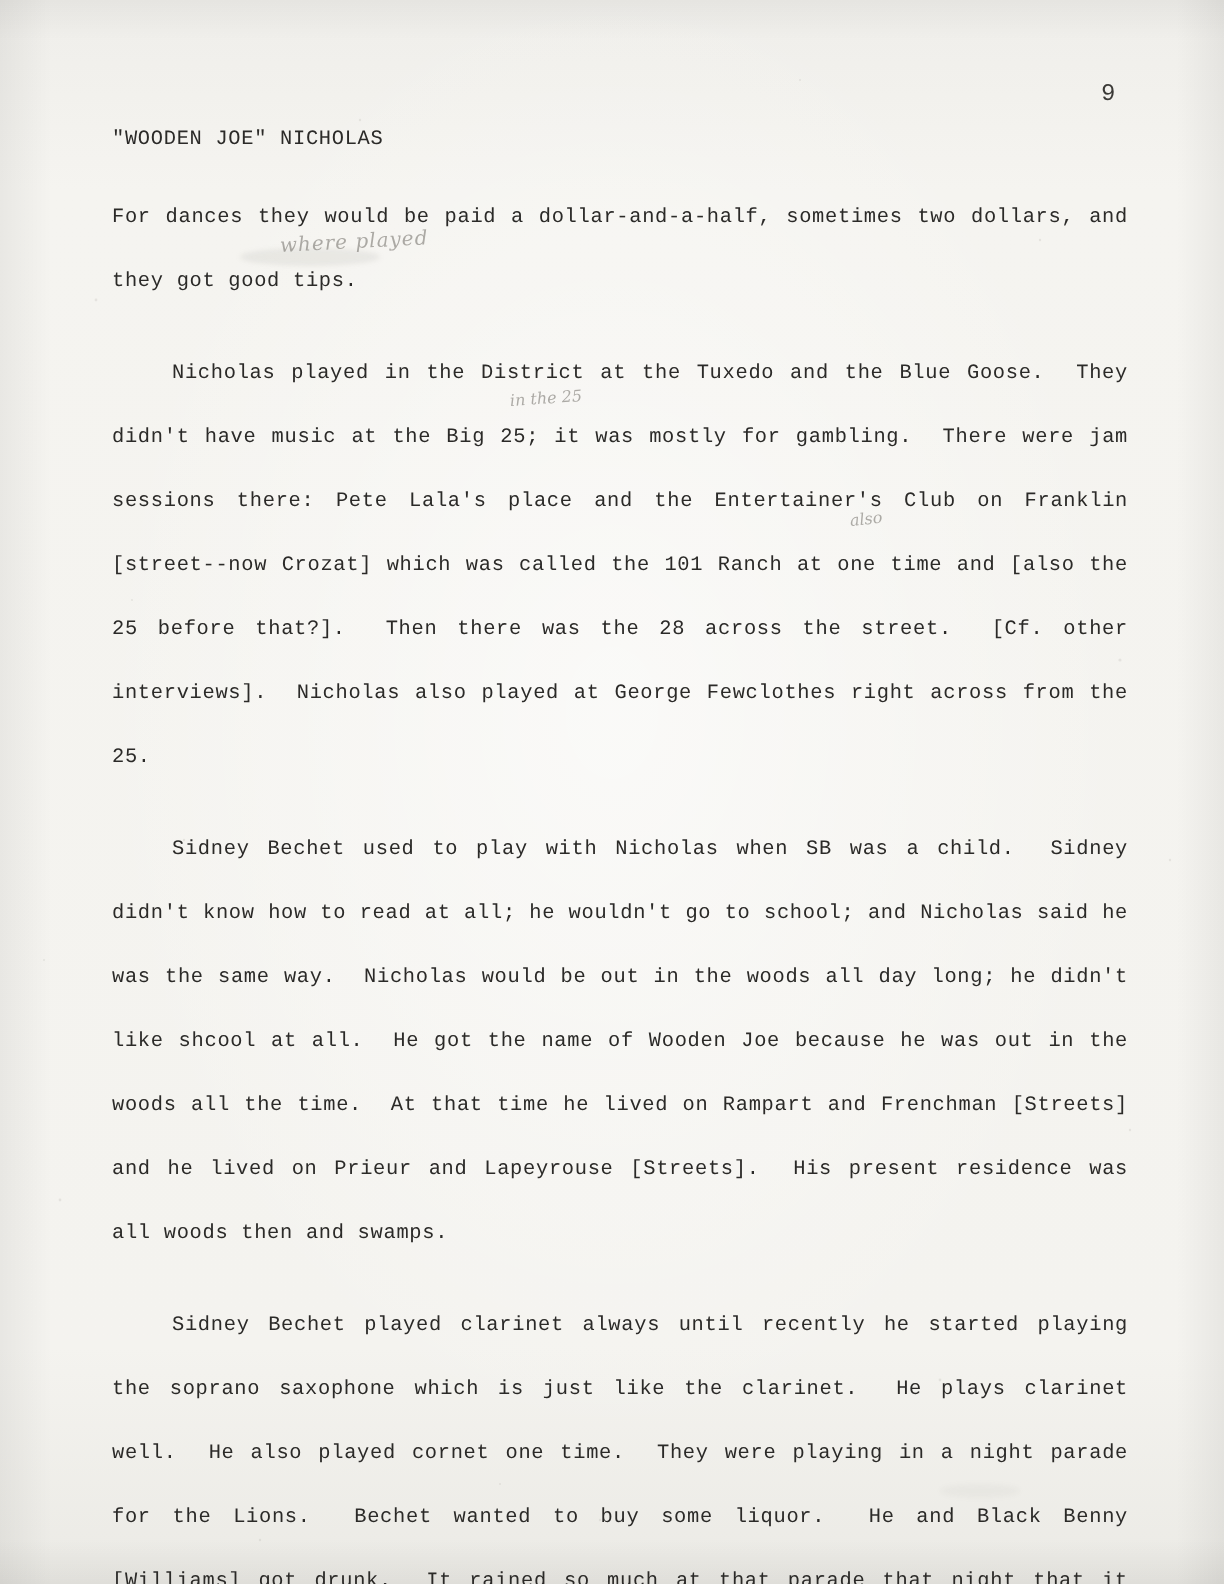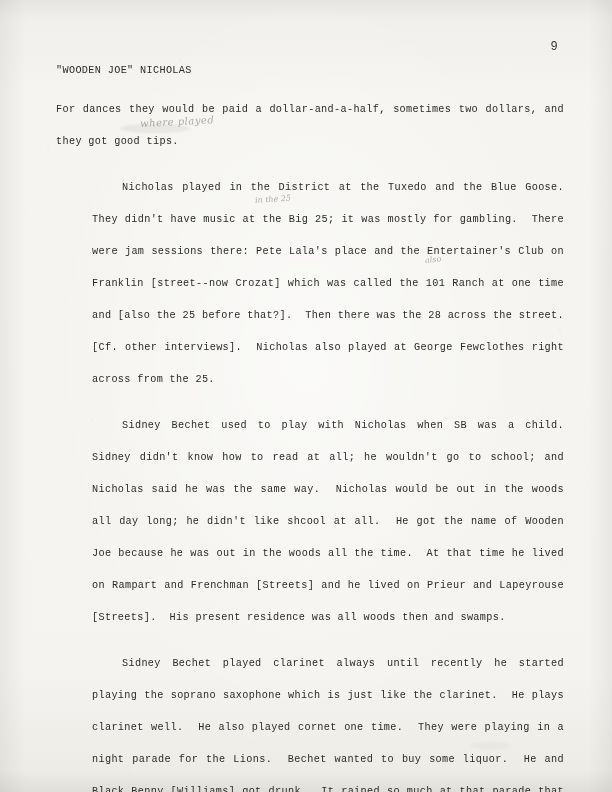--- a/index.html
+++ b/index.html
@@ -71,21 +71,20 @@
   }
   .para {
     margin: 0 0 14px 0;
     line-height: 32px;
     text-align: justify;
     text-justify: inter-character;
     white-space: pre-wrap;
   }
   .para.indent {
     text-indent: 30px;
-    margin-left: 36px;
   }
 
   
   .ann {
     position: absolute;
     color: #6f6c66;
     font-family: "DejaVu Serif", serif;
     font-style: italic;
     font-size: 9px;
     opacity: 0.55;

